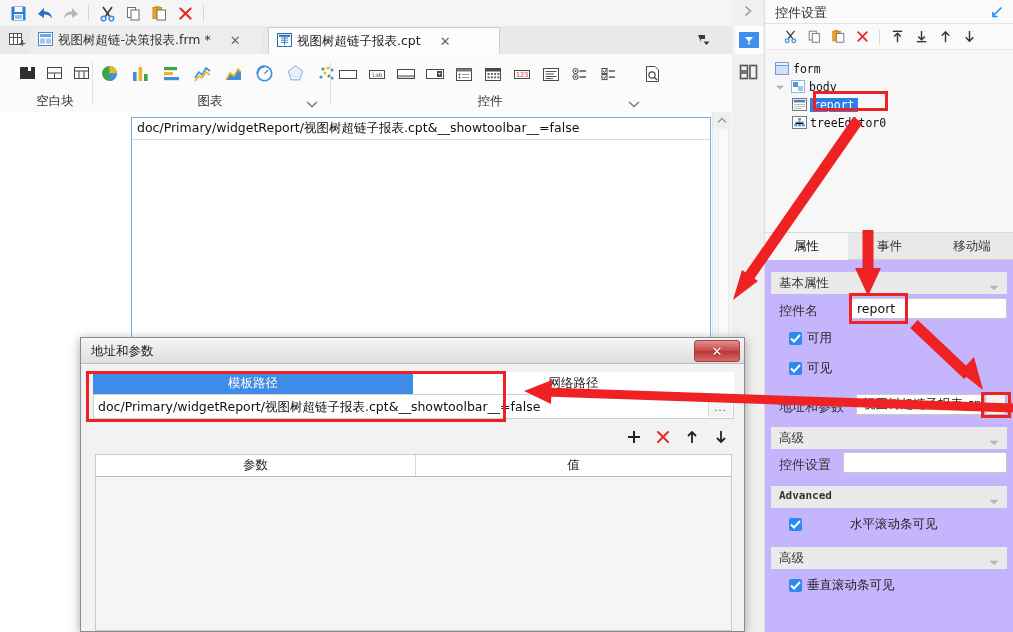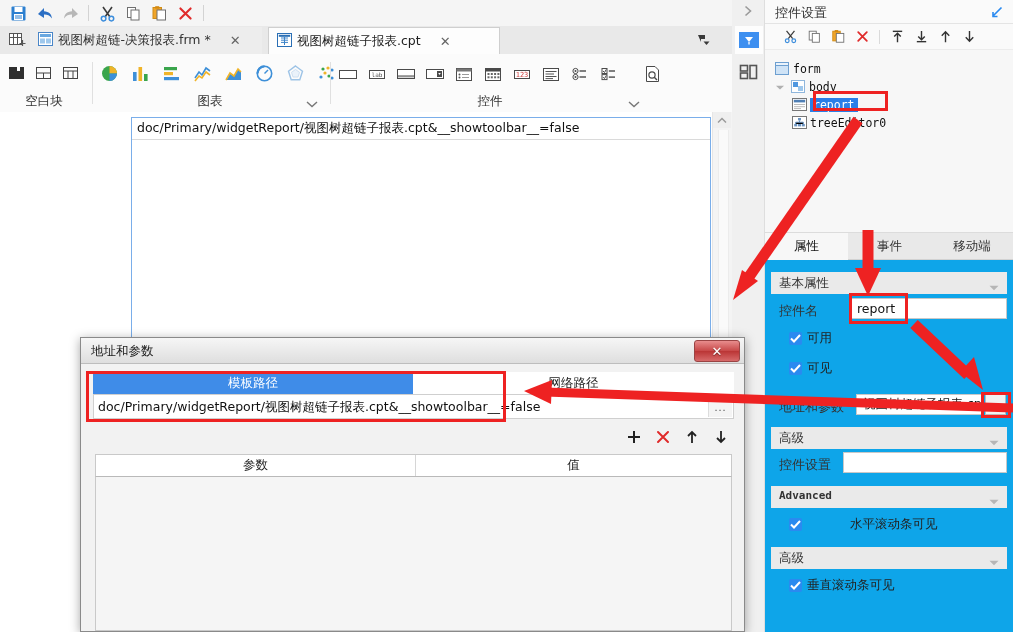--- a/index.html
+++ b/index.html
@@ -65,21 +65,21 @@
 
   .tree{position:absolute;left:0;top:52px;width:248px;height:180px;background:#f7f7f7;}
   .tnode{position:absolute;height:17px;display:flex;align-items:center;gap:4px;font-family:"DejaVu Sans Mono","Liberation Mono",monospace;font-size:11.5px;color:#111;}
   .tnode .tn-ico{width:14px;height:13px;display:inline-block;}
   .tn-sel{background:#2a7fe8;color:#fff;padding:0 3px;}
 
   .proptabs{position:absolute;left:0;top:232px;width:248px;height:28px;background:#e9e9e9;border-top:1px solid #dcdcdc;border-bottom:1px solid #d2d2d2;box-sizing:border-box;}
   .ptab{position:absolute;top:0;height:27px;display:flex;align-items:center;justify-content:center;font-size:12.5px;font-family:"DejaVu Sans","Liberation Sans",sans-serif;color:#333;box-sizing:border-box;}
   .ptab.active{background:#f7f7f7;color:#111;}
 
-  .prop-body{position:absolute;left:0;top:260px;width:248px;height:372px;background:#0ea5e9;overflow:hidden;}
+  .prop-body{position:absolute;left:0;top:260px;width:248px;height:372px;background:#c4b5fd;overflow:hidden;}
   .sect{position:absolute;left:6px;width:236px;height:22px;background:#eaeaea;box-sizing:border-box;}
   .sect-t{position:absolute;left:8px;top:3px;font-size:12.5px;color:#333;font-family:"DejaVu Sans","Liberation Sans",sans-serif;}
   .sect-t.mono{font-family:"DejaVu Sans Mono","Liberation Mono",monospace;font-size:11px;font-weight:bold;}
   .sect-caret{position:absolute;right:8px;top:8px;width:10px;height:6px;}
   .plabel{position:absolute;font-size:13px;color:#333;font-family:"DejaVu Sans","Liberation Sans",sans-serif;white-space:nowrap;}
   .pinput{position:absolute;height:21px;background:#fff;border:1px solid #c8c8c8;box-sizing:border-box;display:flex;align-items:center;padding-left:6px;font-size:12.5px;color:#111;font-family:"DejaVu Sans","Liberation Sans",sans-serif;white-space:nowrap;overflow:hidden;}
   .cbox{position:absolute;width:13px;height:13px;background:#2a8af0;border-radius:2px;display:flex;align-items:center;justify-content:center;}
   .cbox svg{display:block;}
   .clabel{position:absolute;font-size:12.5px;color:#222;font-family:"DejaVu Sans","Liberation Sans",sans-serif;}
   .ellipsis-btn{position:absolute;height:21px;width:21px;background:#f2f2f2;border:1px solid #bbb;box-sizing:border-box;display:flex;align-items:center;justify-content:center;font-size:11px;color:#555;letter-spacing:1px;}
@@ -212,21 +212,21 @@
       <div class="tabstrip-right">
         <svg width="16" height="14" viewBox="0 0 16 14">
           <path d="M2 2 H9 V6 H5 V9 Z" fill="#3a3a3a"></path>
           <path d="M7.5 8.5 L13.5 8.5 L10.5 12 Z" fill="#3a3a3a"></path>
         </svg>
       </div>
     </div>
 
     <div class="ribbon">
 
-      <div class="rgroup" style="left:0;width:88px;">
+      <div class="rgroup" style="left:11px;width:88px;">
         <div class="ricons" style="padding-left:8px;gap:10px;">
           <span>
             <svg width="17" height="17" viewBox="0 0 17 17">
                 <rect x="1" y="2" width="15" height="12" fill="#2f2f2f"></rect>
                 <rect x="9" y="2" width="3" height="4" fill="#fff"></rect>
               </svg>
           </span>
           <span>
             <svg width="17" height="17" viewBox="0 0 17 17">
                 <rect x="1.5" y="2.5" width="14" height="11" fill="none" stroke="#444"></rect>

